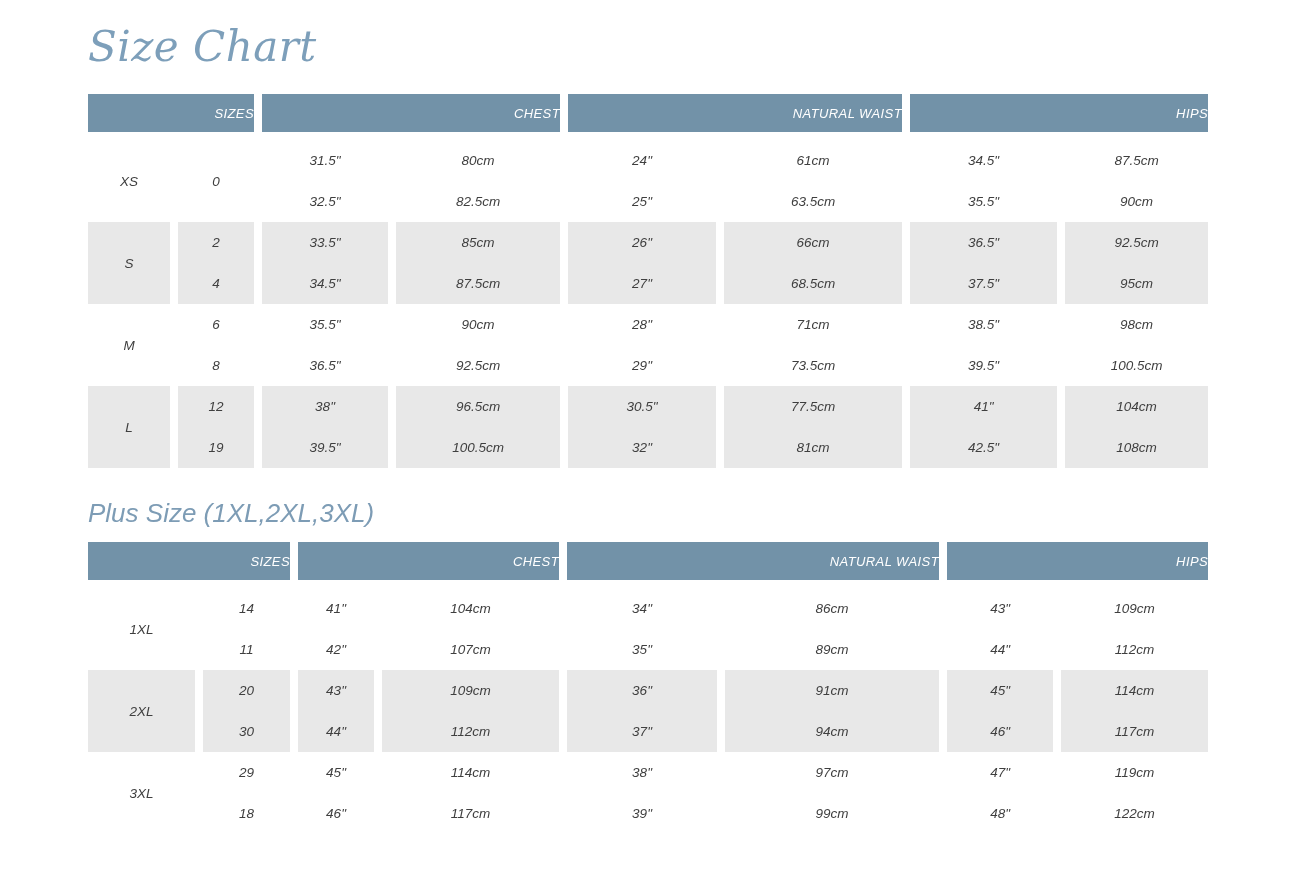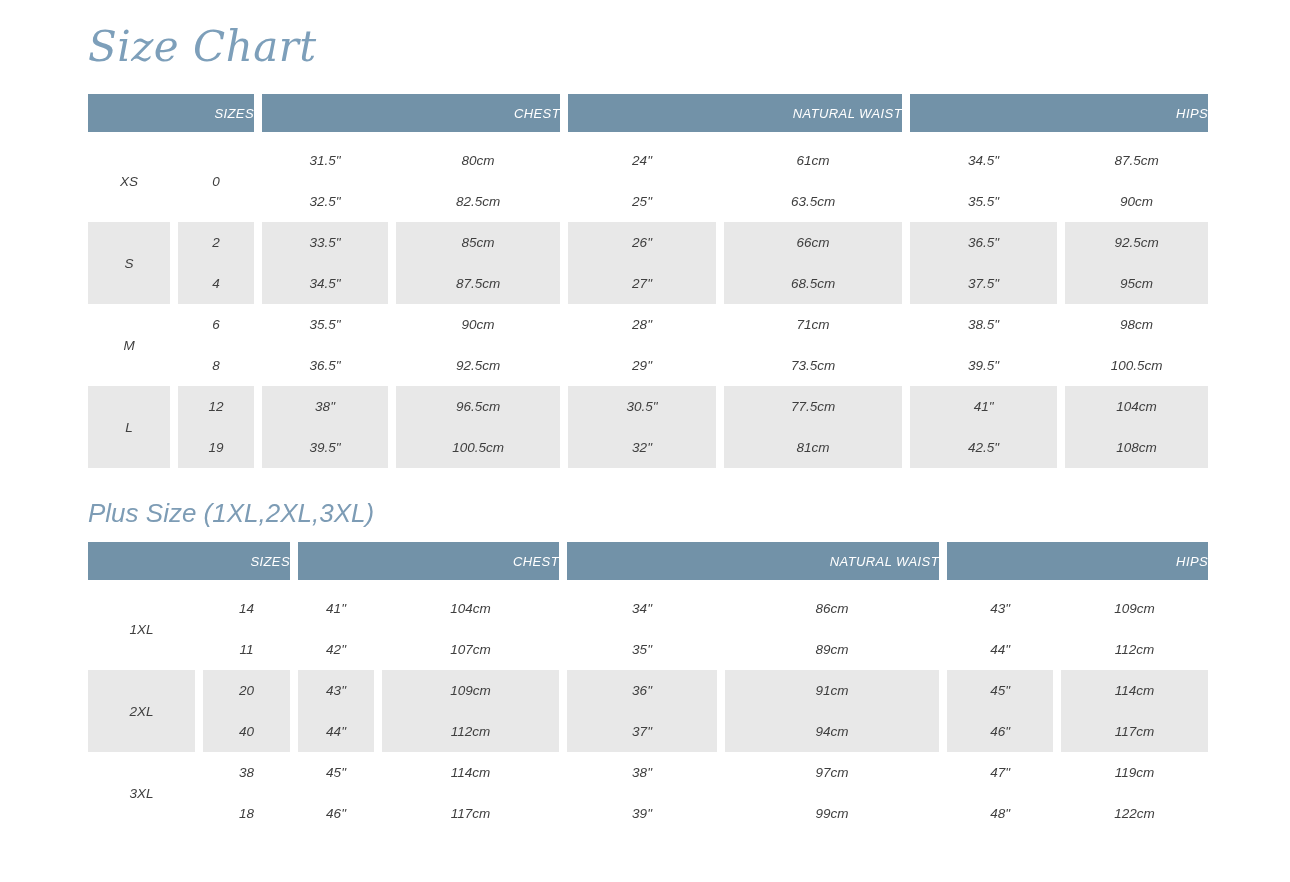--- a/index.html
+++ b/index.html
@@ -285,21 +285,21 @@
             <div class="line">109cm</div>
             <div class="line">112cm</div>
           </td>
         </tr>
         <tr class="shaded">
           <td>
             <div class="single">2XL</div>
           </td>
           <td>
             <div class="line">20</div>
-            <div class="line">40</div>
+            <div class="line">30</div>
           </td>
           <td>
             <div class="line">43"</div>
             <div class="line">44"</div>
           </td>
           <td>
             <div class="line">109cm</div>
             <div class="line">112cm</div>
           </td>
           <td>
@@ -317,21 +317,21 @@
           <td>
             <div class="line">114cm</div>
             <div class="line">117cm</div>
           </td>
         </tr>
         <tr>
           <td>
             <div class="single">3XL</div>
           </td>
           <td>
-            <div class="line">38</div>
+            <div class="line">29</div>
             <div class="line">18</div>
           </td>
           <td>
             <div class="line">45"</div>
             <div class="line">46"</div>
           </td>
           <td>
             <div class="line">114cm</div>
             <div class="line">117cm</div>
           </td>

